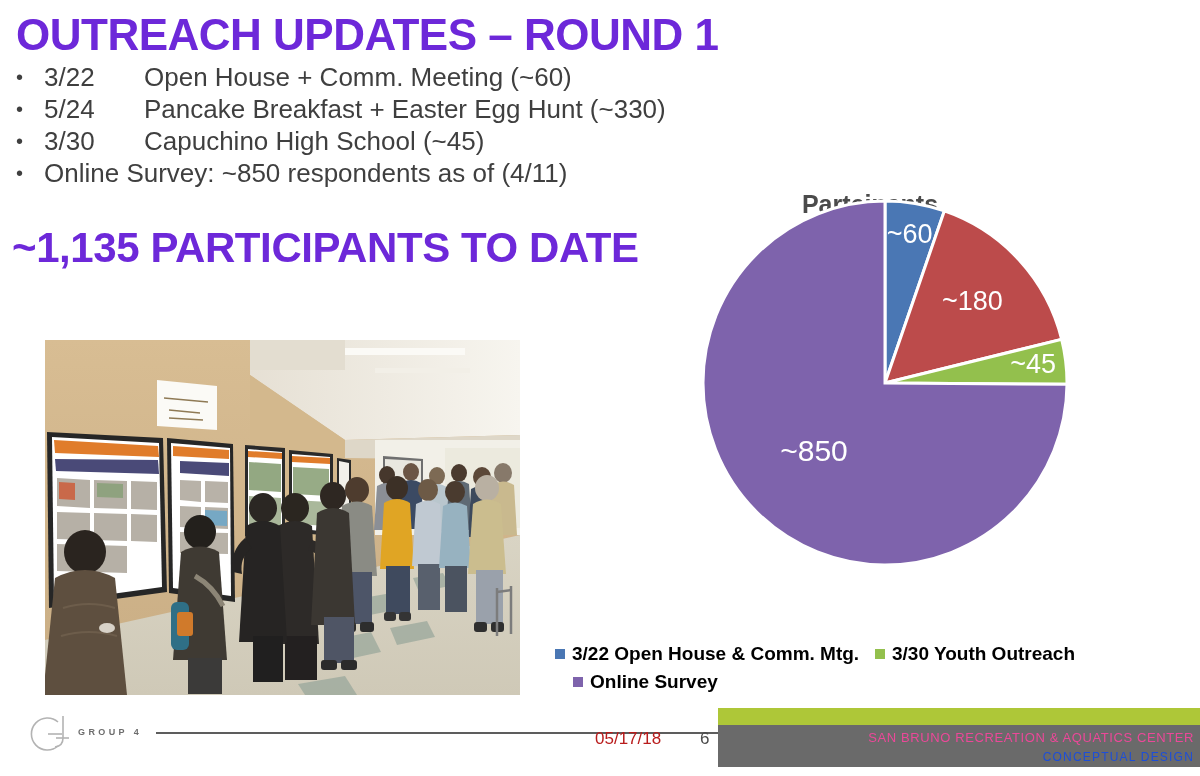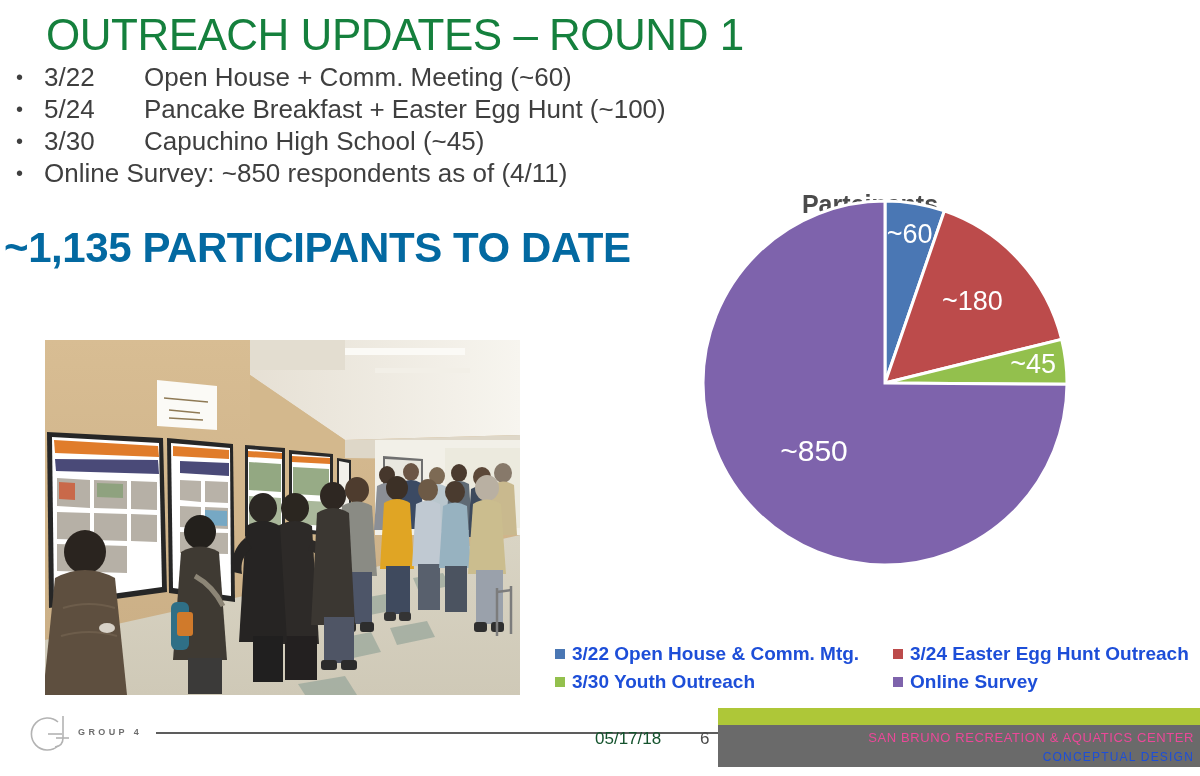--- a/index.html
+++ b/index.html
@@ -6,43 +6,42 @@
   body{
     width:1200px;height:776px;background:#ffffff;overflow:hidden;
     font-family:"Liberation Sans", sans-serif;
     -webkit-font-smoothing:antialiased;
   }
   .slide{position:relative;width:1200px;height:776px;}
 
   
   .slide-title{
     position:absolute;left:16px;top:8px;
-    font-size:44px;line-height:54px;font-weight:normal;
-    letter-spacing:-0.5px;color:#15803d;
+    font-size:44px;line-height:54px;font-weight:bold;
+    letter-spacing:-0.5px;color:#6d28d9;
     white-space:nowrap;
-    margin-left:30px;
   }
 
   
   .bullets{position:absolute;left:16px;top:62px;width:700px;}
   .bullet-row{
     display:flex;align-items:flex-start;
     font-size:26px;line-height:31px;color:#3f3f3f;
     margin-bottom:1px;white-space:nowrap;
   }
   .bullet-dot{width:28px;flex:0 0 28px;text-align:left;font-size:20px;line-height:31px;}
   .bullet-date{width:100px;flex:0 0 100px;}
   .bullet-text{flex:0 0 auto;text-align:right;}
   .bullet-full{flex:0 0 auto;}
 
   
   .headline{
-    position:absolute;left:4px;top:222px;
+    position:absolute;left:12px;top:222px;
     font-size:42px;line-height:52px;font-weight:bold;
-    color:#0369a1;letter-spacing:-0.4px;white-space:nowrap;
+    color:#6d28d9;letter-spacing:-0.4px;white-space:nowrap;
   }
 
   
   .photo{
     position:absolute;left:45px;top:340px;width:475px;height:355px;
     overflow:hidden;background:#cbb189;
   }
   .photo svg{display:block;width:475px;height:355px;}
 
   
@@ -60,38 +59,38 @@
   }
   .slice-label.big{font-size:30px;}
 
   .legend{
     position:absolute;left:10px;top:450px;width:640px;
     display:flex;flex-wrap:wrap;
   }
   .legend-item{
     display:flex;align-items:center;
     width:50%;box-sizing:border-box;
-    font-size:19px;line-height:28px;color:#1d4ed8;font-weight:bold;
+    font-size:19px;line-height:28px;color:#000000;font-weight:bold;
     white-space:nowrap;
   }
   .legend-item.col2{padding-left:18px;}
   .legend-swatch{width:10px;height:10px;flex:0 0 10px;margin-right:7px;}
 
   
   .footer-rule{
     position:absolute;left:156px;top:732px;width:563px;height:2px;background:#5d5d5d;
   }
   .logo{position:absolute;left:20px;top:712px;width:130px;height:44px;}
   .logo svg{display:block;}
   .logo-word{
     position:absolute;left:78px;top:727px;
     font-size:9px;letter-spacing:3.4px;color:#6d6d6d;font-weight:bold;
   }
   .footer-date{
-    position:absolute;left:595px;top:729px;font-size:17px;color:#14532d;
+    position:absolute;left:595px;top:729px;font-size:17px;color:#b91c1c;
   }
   .footer-page{
     position:absolute;left:700px;top:729px;font-size:17px;color:#4b4b4b;
   }
   .footer-green{
     position:absolute;left:718px;top:708px;width:482px;height:17px;background:#aec738;
   }
   .footer-band{
     position:absolute;left:718px;top:725px;width:482px;height:42px;background:#6a6a6a;
   }
@@ -113,21 +112,21 @@
 
   <div class="bullets">
     <div class="bullet-row">
       <span class="bullet-dot">•</span>
       <span class="bullet-date">3/22</span>
       <span class="bullet-text">Open House + Comm. Meeting (~60)</span>
     </div>
     <div class="bullet-row">
       <span class="bullet-dot">•</span>
       <span class="bullet-date">5/24</span>
-      <span class="bullet-text">Pancake Breakfast + Easter Egg Hunt (~100)</span>
+      <span class="bullet-text">Pancake Breakfast + Easter Egg Hunt (~330)</span>
     </div>
     <div class="bullet-row">
       <span class="bullet-dot">•</span>
       <span class="bullet-date">3/30</span>
       <span class="bullet-text">Capuchino High School (~45)</span>
     </div>
     <div class="bullet-row">
       <span class="bullet-dot">•</span>
       <span class="bullet-full">Online Survey: ~850 respondents as of (4/11)</span>
     </div>
@@ -370,24 +369,20 @@
             <text x="113.97413855477349" y="255.53606882980856" class="slice-label big">~850</text>
           </g>
       </svg>
     </div>
 
     <div class="legend">
       <div class="legend-item">
         <span class="legend-swatch" style="background:#4a77b4"></span>
         <span>3/22 Open House &amp; Comm. Mtg.</span>
       </div>
-      <div class="legend-item col2">
-        <span class="legend-swatch" style="background:#bc4b4b"></span>
-        <span>3/24 Easter Egg Hunt Outreach</span>
-      </div>
       <div class="legend-item">
         <span class="legend-swatch" style="background:#93c04d"></span>
         <span>3/30 Youth Outreach</span>
       </div>
       <div class="legend-item col2">
         <span class="legend-swatch" style="background:#7e63ac"></span>
         <span>Online Survey</span>
       </div>
     </div>
   </div>

